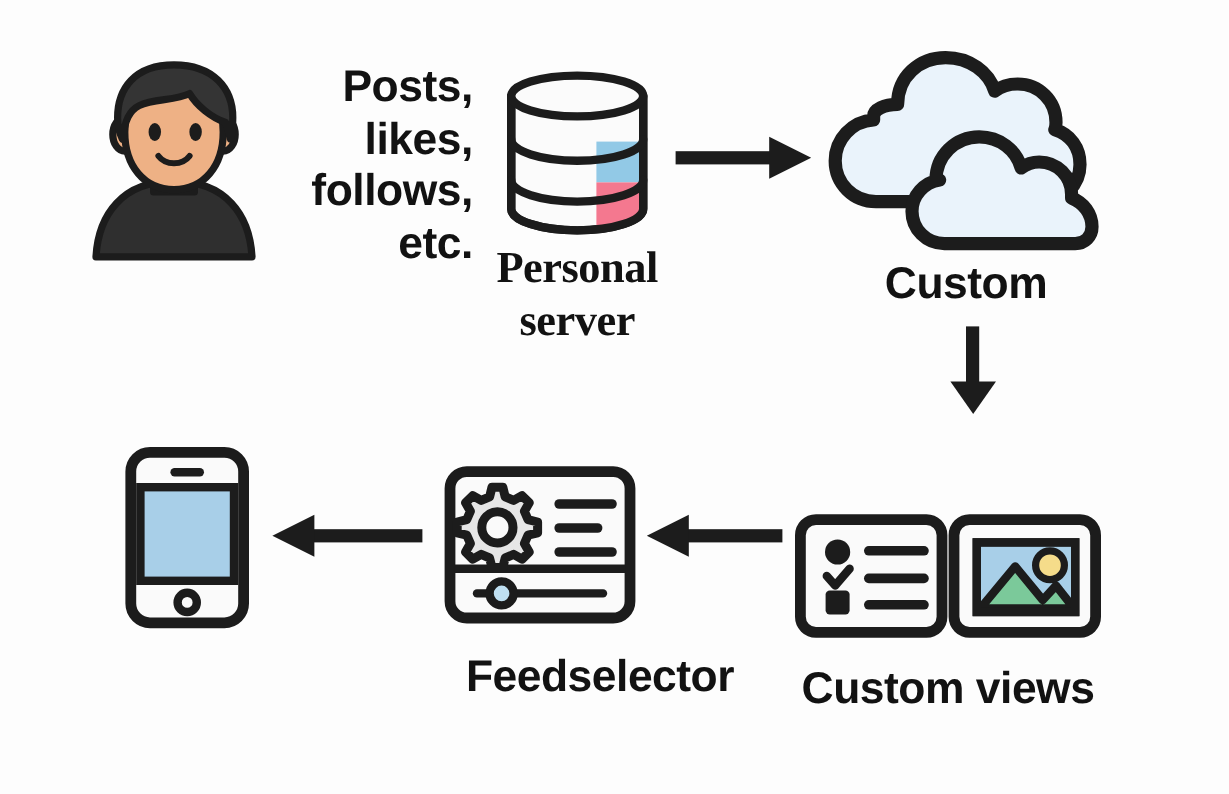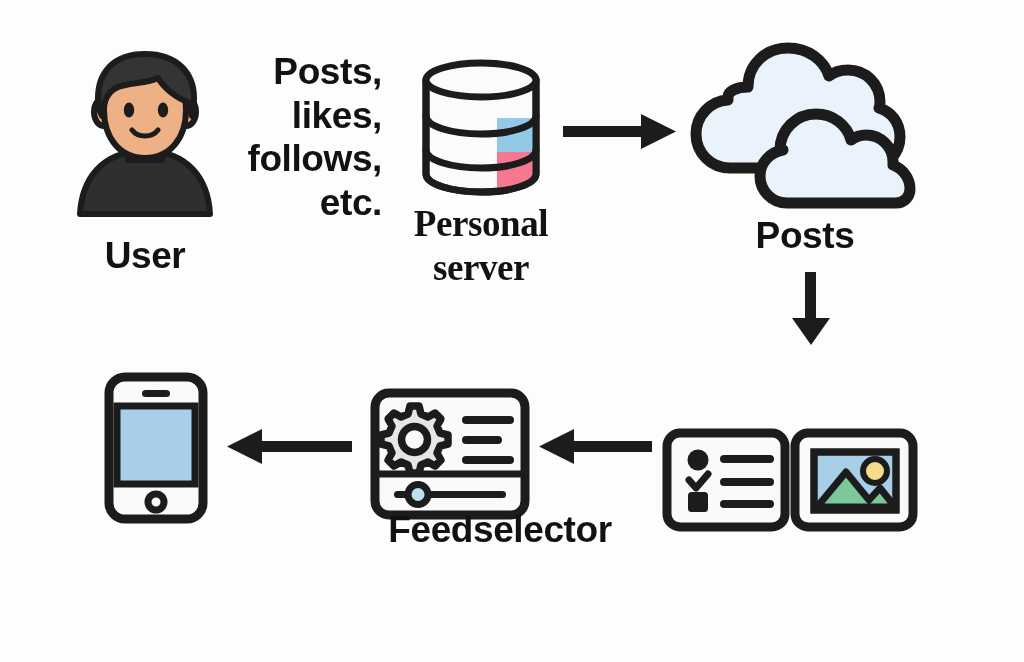--- a/index.html
+++ b/index.html
@@ -56,23 +56,22 @@
       <path d="M73 6 C40 6 26 26 26 50 C26 58 28 64 30 68 C32 52 36 44 44 40
                C56 34 74 36 86 30 C92 40 104 50 116 54 C118 60 119 64 120 68
                C122 62 122 56 122 50 C122 26 106 6 73 6 Z" fill="#343434" stroke="#1c1c1c" stroke-width="6" stroke-linejoin="round"></path>
 
       <ellipse cx="57" cy="62" rx="5.2" ry="7.5" fill="#1c1c1c"></ellipse>
       <ellipse cx="91" cy="62" rx="5.2" ry="7.5" fill="#1c1c1c"></ellipse>
 
       <path d="M60 82 C66 90 80 90 86 82" fill="none" stroke="#1c1c1c" stroke-width="5" stroke-linecap="round"></path>
     </svg>
   </div>
-  <div class="label lbl-center" style="left:52px; top:234px; width:186px; font-size:37px;">User</div>
-
-  <div class="label lbl-right" style="left:196px; top:50px; width:186px; font-size:37px;">Posts,
+
+  <div class="label lbl-right" style="left:208px; top:50px; width:186px; font-size:37px;">Posts,
 likes,
 follows,
 etc.</div>
 
   <div class="node" style="left:418px; top:58px;">
     <svg width="126" height="142" viewBox="0 0 126 142">
       <defs>
         <clipPath id="cylClip">
           <path d="M8 22 L8 116 C8 126 33 134 63 134 C93 134 118 126 118 116 L118 22 Z"></path>
         </clipPath>
@@ -114,21 +113,21 @@
                C42 57 42 56 42 55 C42 49 51 45 62 45 Z" fill="#eaf3fb" stroke="#1c1c1c" stroke-width="11" stroke-linejoin="round"></path>
 
       <path d="M94 108 C94 88 110 72 130 72 C147 72 161 83 165 98
                C169 95 174 93 180 93 C195 93 207 105 207 120
                C207 121 207 122 207 123
                C217 127 224 136 224 147 C224 155 218 161 210 161
                L101 161 C86 161 74 149 74 134 C74 121 84 110 97 108
                C96 108 95 108 94 108 Z" fill="#eaf3fb" stroke="#1c1c1c" stroke-width="11" stroke-linejoin="round"></path>
     </svg>
   </div>
-  <div class="label lbl-center" style="left:712px; top:214px; width:186px; font-size:37px;">Posts</div>
+  <div class="label lbl-center" style="left:712px; top:214px; width:186px; font-size:37px;">Custom</div>
 
   <div class="node" style="left:787px; top:272px;">
     <svg width="48" height="76" viewBox="0 0 48 76">
       <rect x="18" y="0" width="11" height="52" fill="#1c1c1c"></rect>
       <path d="M5 46 L43 46 L24 73 Z" fill="#1c1c1c"></path>
     </svg>
   </div>
 
 
   <div class="node" style="left:662px; top:428px;">
@@ -146,20 +145,21 @@
 
       <g>
         <rect x="133" y="5" width="118" height="94" rx="13" ry="13" fill="#fafafa" stroke="#1c1c1c" stroke-width="9"></rect>
         <rect x="152" y="24" width="82" height="58" fill="#a8cfe8" stroke="#1c1c1c" stroke-width="7"></rect>
         <circle cx="213" cy="43" r="12" fill="#f5dc8a" stroke="#1c1c1c" stroke-width="6"></circle>
         <path d="M155 79 L184 44 L207 72 L218 60 L233 79 Z" fill="#7bc99a" stroke="#1c1c1c" stroke-width="7" stroke-linejoin="round"></path>
         <rect x="152" y="24" width="82" height="58" fill="none" stroke="#1c1c1c" stroke-width="7"></rect>
       </g>
     </svg>
   </div>
+  <div class="label lbl-center" style="left:640px; top:552px; width:300px; font-size:37px;">Custom views</div>
 
   <div class="node" style="left:534px; top:427px;">
     <svg width="118" height="40" viewBox="0 0 118 40">
       <rect x="34" y="14" width="84" height="11" fill="#1c1c1c"></rect>
       <path d="M40 2 L5 19.5 L40 37 Z" fill="#1c1c1c"></path>
     </svg>
   </div>
 
   <div class="node" style="left:370px; top:388px;">
     <svg width="160" height="132" viewBox="0 0 160 132">
@@ -176,21 +176,21 @@
       </g>
 
       <rect x="92" y="28" width="52" height="8" rx="4" fill="#1c1c1c"></rect>
       <rect x="92" y="48" width="40" height="8" rx="4" fill="#1c1c1c"></rect>
       <rect x="92" y="68" width="52" height="8" rx="4" fill="#1c1c1c"></rect>
 
       <rect x="24" y="103" width="112" height="7" rx="3.5" fill="#1c1c1c"></rect>
       <circle cx="48" cy="106.5" r="10" fill="#bfe0f2" stroke="#1c1c1c" stroke-width="7"></circle>
     </svg>
   </div>
-  <div class="label lbl-center" style="left:350px; top:508px; width:300px; font-size:37px;">Feedselector</div>
+  <div class="label lbl-center" style="left:350px; top:542px; width:300px; font-size:37px;">Feedselector</div>
 
   <div class="node" style="left:222px; top:427px;">
     <svg width="130" height="40" viewBox="0 0 130 40">
       <rect x="34" y="14" width="96" height="11" fill="#1c1c1c"></rect>
       <path d="M40 2 L5 19.5 L40 37 Z" fill="#1c1c1c"></path>
     </svg>
   </div>
 
   <div class="node" style="left:104px; top:372px;">
     <svg width="104" height="152" viewBox="0 0 104 152">

